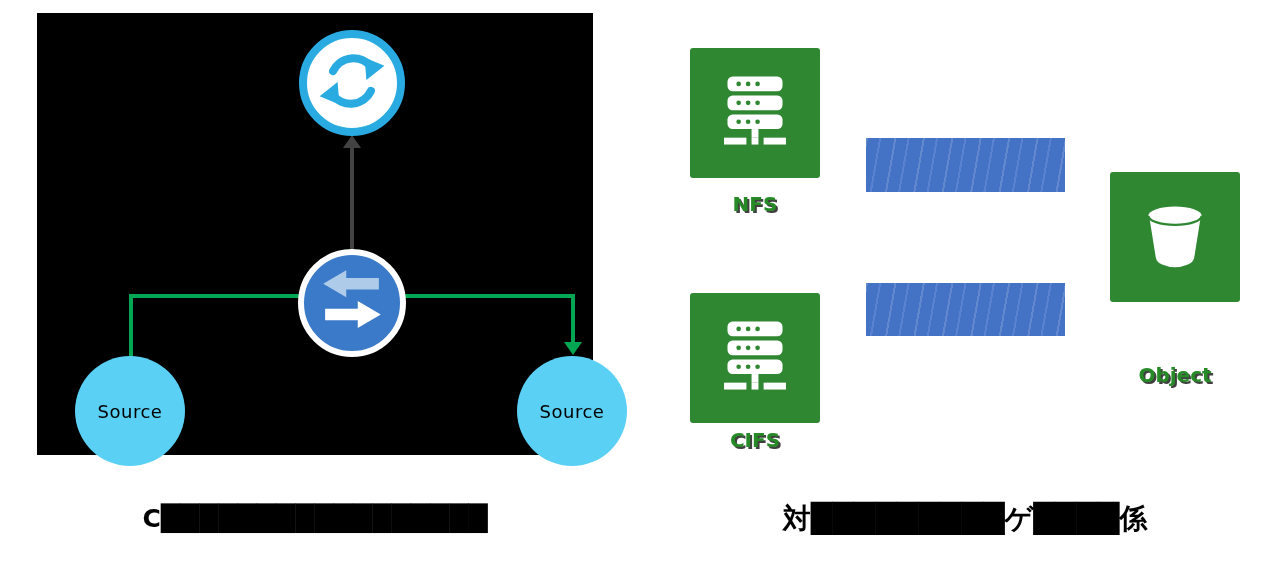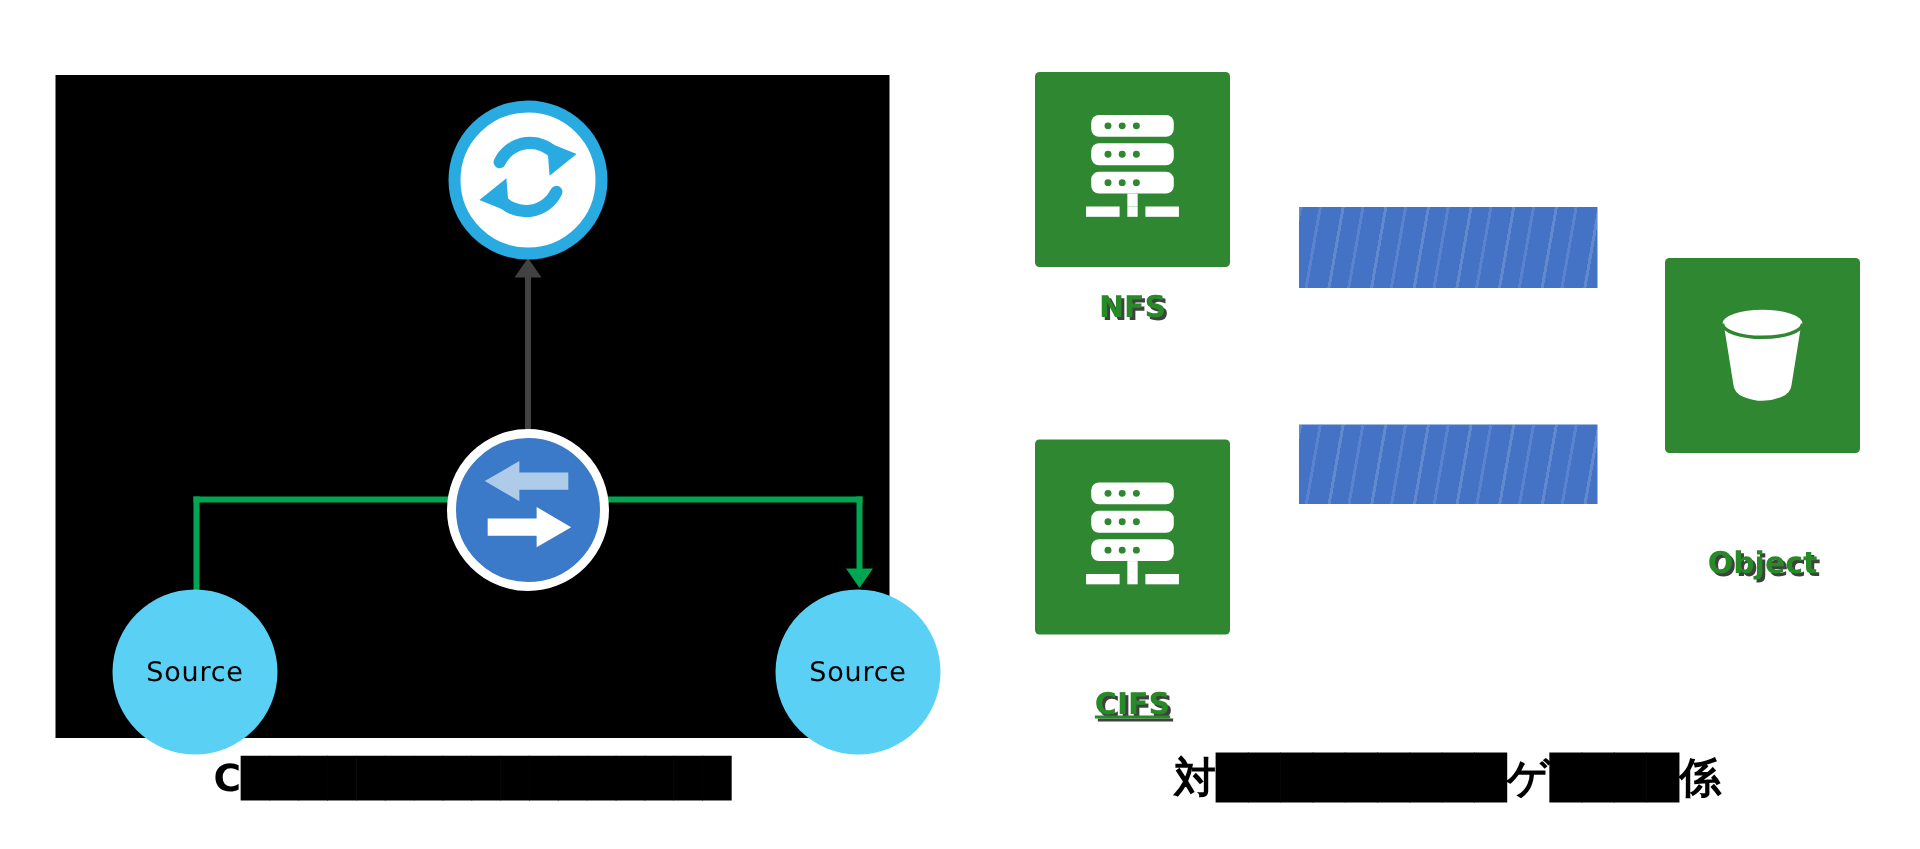--- a/index.html
+++ b/index.html
@@ -8,21 +8,20 @@
     background:#ffffff;
   }
   .canvas {
     position:relative; width:1280px; height:566px;
     background:#ffffff; overflow:hidden;
   }
   
   .black-box {
     position:absolute; left:37px; top:13px; width:556px; height:442px;
     background:#000000;
-    margin-top:37px;
   }
   .sync-badge {
     position:absolute; left:262px; top:17px; width:90px; height:90px;
     background:#ffffff; border:8px solid #29abe2; border-radius:50%;
     box-sizing:content-box; z-index:3;
     display:flex; align-items:center; justify-content:center;
   }
   .up-arrow-shaft {
     position:absolute; left:313px; top:134px; width:4px; height:102px;
     background:#424242; z-index:1;
@@ -76,21 +75,21 @@
   }
   .tile.nfs    { left:690px;  top:48px;  }
   .tile.cifs   { left:690px;  top:293px; }
   .tile.object { left:1110px; top:172px; }
   .tile-label {
     position:absolute; width:130px; text-align:center;
     font-size:20px; font-weight:700; color:#268a26;
     text-shadow:2px 2px 0 rgba(0,0,0,0.75);
   }
   .tile-label.nfs    { left:690px;  top:192px; }
-  .tile-label.cifs   { left:690px;  top:457px;text-decoration:underline; }
+  .tile-label.cifs   { left:690px;  top:428px; }
   .tile-label.object { left:1110px; top:316px;margin-top:47px; }
   .blue-bar {
     position:absolute; width:199px; height:54px;
     background-color:#4472c4;
     background-image:repeating-linear-gradient(100deg,
       rgba(255,255,255,0.16) 0px, rgba(255,255,255,0.16) 2px,
       rgba(255,255,255,0)   2px, rgba(255,255,255,0)   13px,
       rgba(130,160,230,0.35) 13px, rgba(130,160,230,0.35) 15px,
       rgba(255,255,255,0)   15px, rgba(255,255,255,0)   28px);
   }

